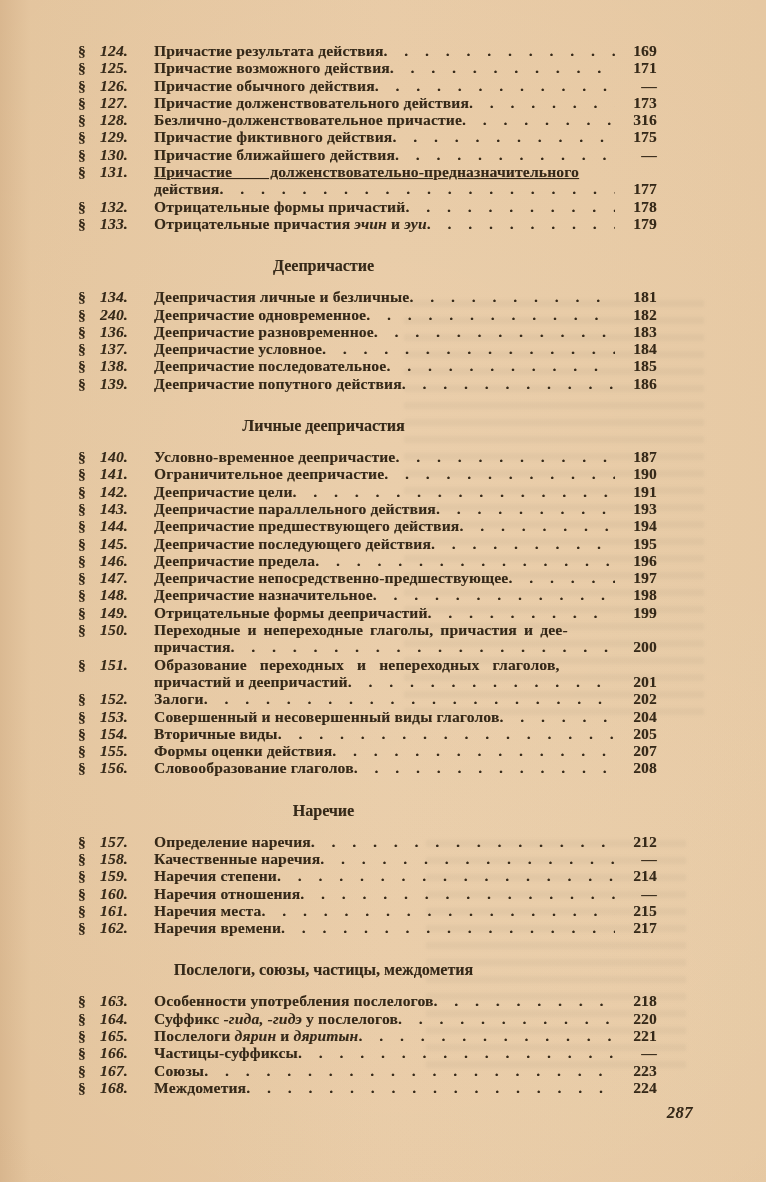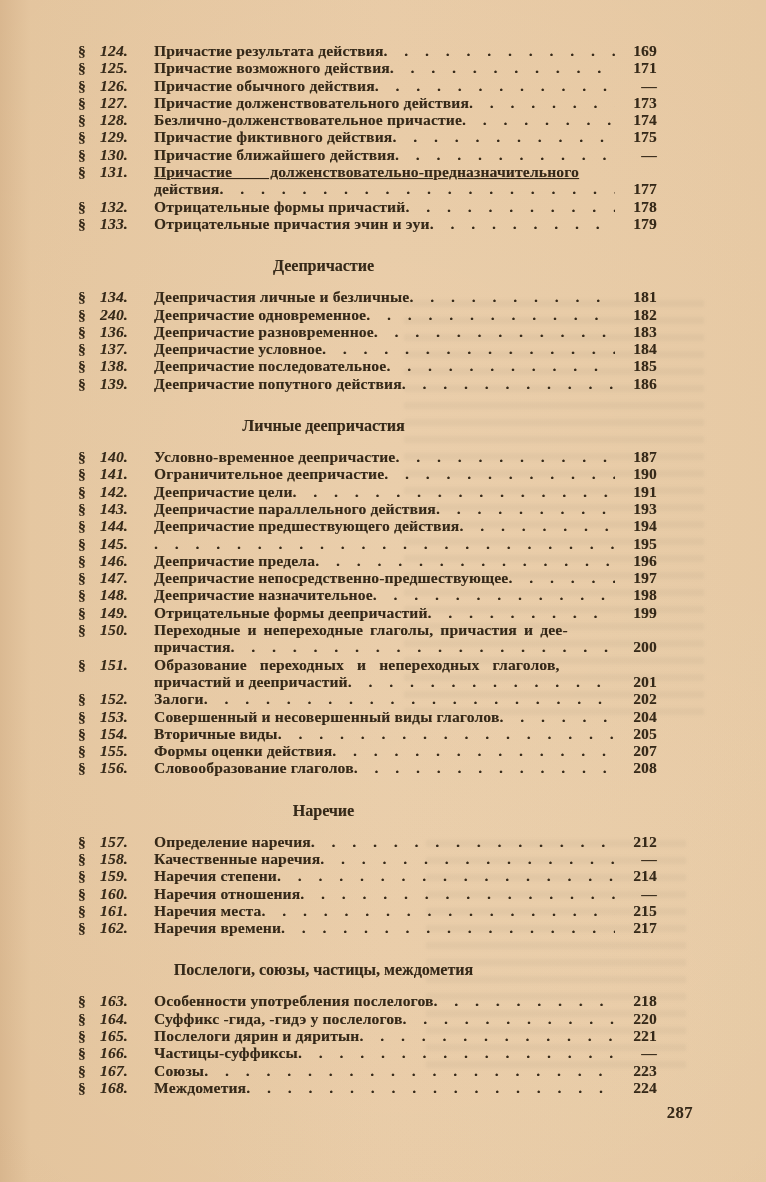--- a/index.html
+++ b/index.html
@@ -37,21 +37,21 @@
     align-items: baseline;
     font-size: 15.5px;
     line-height: 17.3px;
     letter-spacing: 0.2px;
     white-space: nowrap;
   }
   .sign { flex: none; width: 22px; }
   .num  { flex: none; width: 54px; font-style: italic; }
   .indent { flex: none; width: 76px; }
   .title { flex: none; }
-  .it { }
+  .it { font-style: italic; }
   .leader {
     flex: 1 1 10px;
     min-width: 10px;
     overflow: hidden;
     white-space: nowrap;
     text-align: right;
     letter-spacing: 6.5px;
   }
   .pg {
     flex: none;
@@ -67,20 +67,21 @@
     margin: 25px 0 13px 0;
   }
   .footer {
     position: relative;
     text-align: right;
     padding-right: 73px;
     margin-top: 7px;
     font-size: 16.5px;
     letter-spacing: 0.5px;
     text-shadow: 0.3px 0.3px 0.5px rgba(46,30,12,0.35);
+    font-style: italic;
   }
 </style>
 </head>
 <body>
 
 <div class="ghost ghost-a"></div>
 <div class="ghost ghost-b"></div>
 
 <div class="toc">
     <div class="toc-section">
@@ -110,21 +111,21 @@
         <span class="num">127.</span>
         <span class="title"><span>Причастие долженствовательного действия</span></span>
         <span class="leader">. . . . . . . . . . . . . . . . . . . . . . . . . . . . . . . . . . . . . . . .</span>
         <span class="pg">173</span>
       </div>
       <div class="row">
         <span class="sign">§</span>
         <span class="num">128.</span>
         <span class="title"><span>Безлично-долженствовательное причастие</span></span>
         <span class="leader">. . . . . . . . . . . . . . . . . . . . . . . . . . . . . . . . . . . . . . . .</span>
-        <span class="pg">174</span>
+        <span class="pg">316</span>
       </div>
       <div class="row">
         <span class="sign">§</span>
         <span class="num">129.</span>
         <span class="title"><span>Причастие фиктивного действия</span></span>
         <span class="leader">. . . . . . . . . . . . . . . . . . . . . . . . . . . . . . . . . . . . . . . .</span>
         <span class="pg">175</span>
       </div>
       <div class="row">
         <span class="sign">§</span>
@@ -237,20 +238,21 @@
       <div class="row">
         <span class="sign">§</span>
         <span class="num">144.</span>
         <span class="title"><span>Деепричастие предшествующего действия</span></span>
         <span class="leader">. . . . . . . . . . . . . . . . . . . . . . . . . . . . . . . . . . . . . . . .</span>
         <span class="pg">194</span>
       </div>
       <div class="row">
         <span class="sign">§</span>
         <span class="num">145.</span>
+        <span class="title"><span>Деепричастие последующего действия</span></span>
         <span class="leader">. . . . . . . . . . . . . . . . . . . . . . . . . . . . . . . . . . . . . . . .</span>
         <span class="pg">195</span>
       </div>
       <div class="row">
         <span class="sign">§</span>
         <span class="num">146.</span>
         <span class="title"><span>Деепричастие предела</span></span>
         <span class="leader">. . . . . . . . . . . . . . . . . . . . . . . . . . . . . . . . . . . . . . . .</span>
         <span class="pg">196</span>
       </div>

